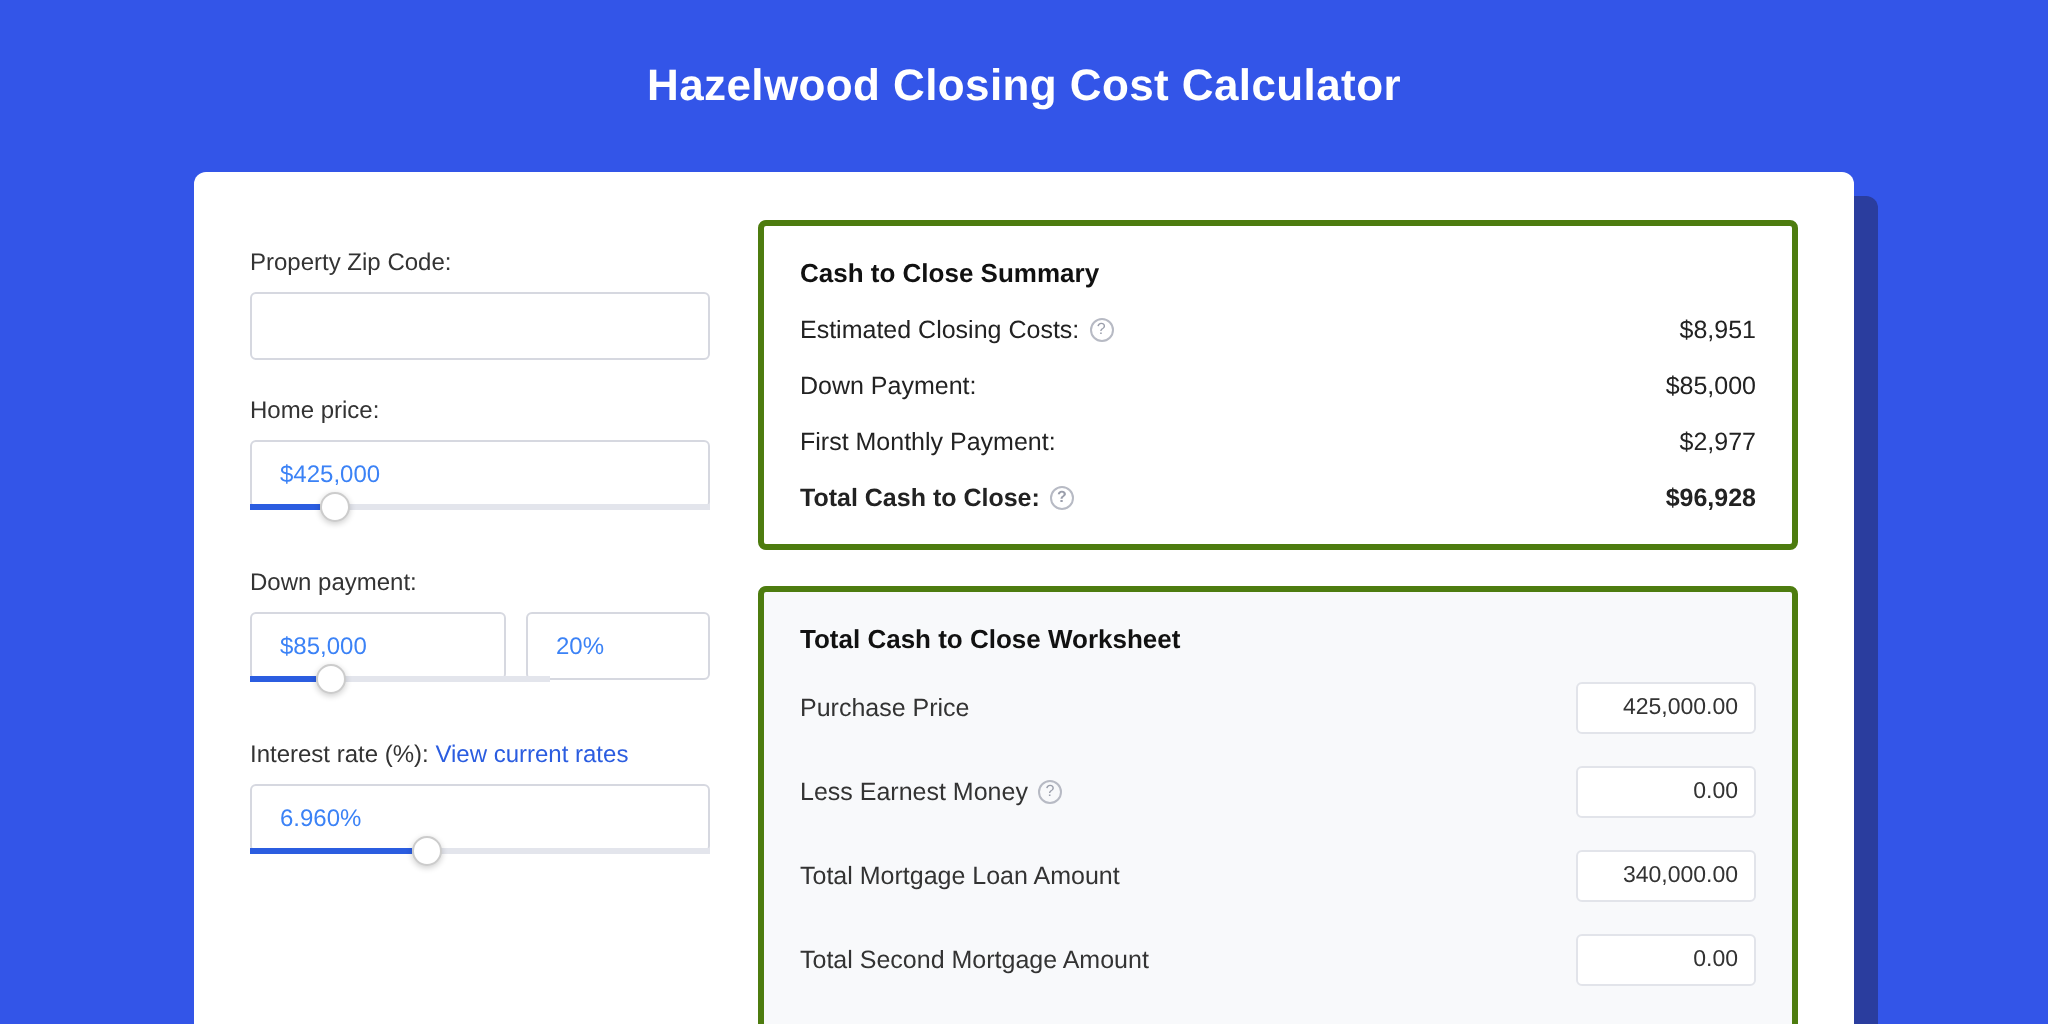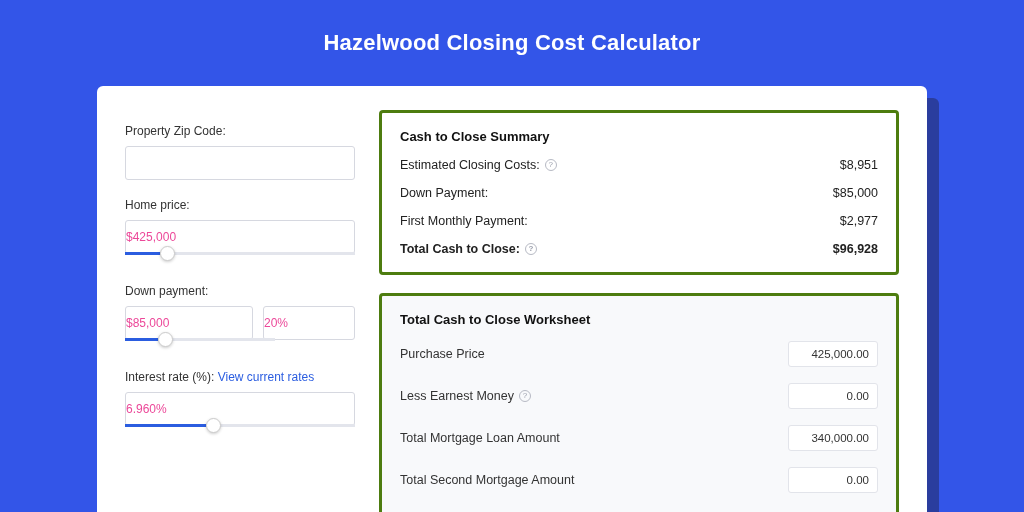--- a/index.html
+++ b/index.html
@@ -7,21 +7,21 @@
   body { background: #3355e8; display: flex; flex-direction: column; align-items: center; }
   .page-title { color: #fff; font-size: 22px; font-weight: 700; margin-top: 30px; margin-bottom: 30px; letter-spacing: 0.2px; }
   .card-wrap { position: relative; width: 830px; }
   .card-shadow { position: absolute; top: 12px; left: 12px; width: 100%; height: 600px; background: #2a3d9e; border-radius: 6px; }
   .card { position: relative; background: #fff; border-radius: 6px; width: 100%; padding: 24px 28px 40px 28px; display: flex; gap: 24px; }
   .left-col { width: 230px; flex-shrink: 0; padding-top: 14px; }
   .right-col { flex: 1; display: flex; flex-direction: column; gap: 18px; }
   .fld { margin-bottom: 18px; }
   .fld-label { font-size: 12px; color: #333; margin-bottom: 8px; display: block; }
   .link { color: #2b5de0; cursor: pointer; }
-  .txt-input { width: 100%; height: 34px; border: 1px solid #d6d8e0; border-radius: 3px; padding: 0 0; font-size: 12px; color: #ec4899; background: #fff; }
+  .txt-input { width: 100%; height: 34px; border: 1px solid #d6d8e0; border-radius: 3px; padding: 0 14px; font-size: 12px; color: #3b82f6; background: #fff; }
   .input-row { display: flex; gap: 10px; }
   .input-row .txt-input.small { width: 92px; flex-shrink: 0; }
   .slider-wrap { position: relative; height: 14px; margin-top: -2px; }
   .slider-track { position: absolute; top: 0; left: 0; width: 100%; height: 3px; background: #e3e5ec; }
   .slider-fill { position: absolute; top: 0; left: 0; height: 3px; background: #2b5de0; }
   .slider-thumb { position: absolute; top: -6px; width: 15px; height: 15px; background: #fff; border: 1px solid #ccc; border-radius: 50%; box-shadow: 0 1px 3px rgba(0,0,0,0.2); cursor: pointer; }
   .panel { background: #fff; border: 3px solid #4d7c0f; border-radius: 4px; padding: 16px 18px; }
   .panel.gray { background: #f8f9fb; }
   .panel-title { font-size: 13px; font-weight: 700; color: #111; margin-bottom: 14px; }
   .row { display: flex; justify-content: space-between; align-items: flex-start; font-size: 12.5px; color: #222; margin-bottom: 14px; }

